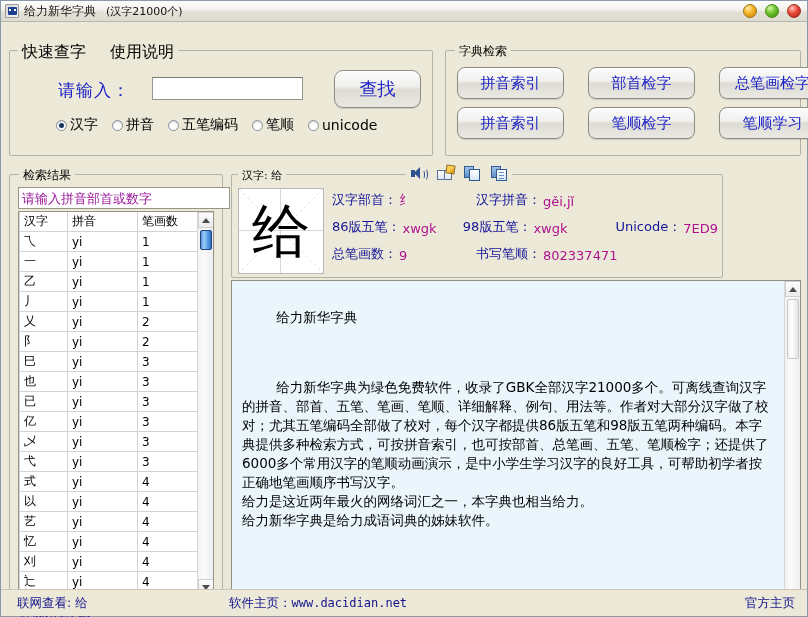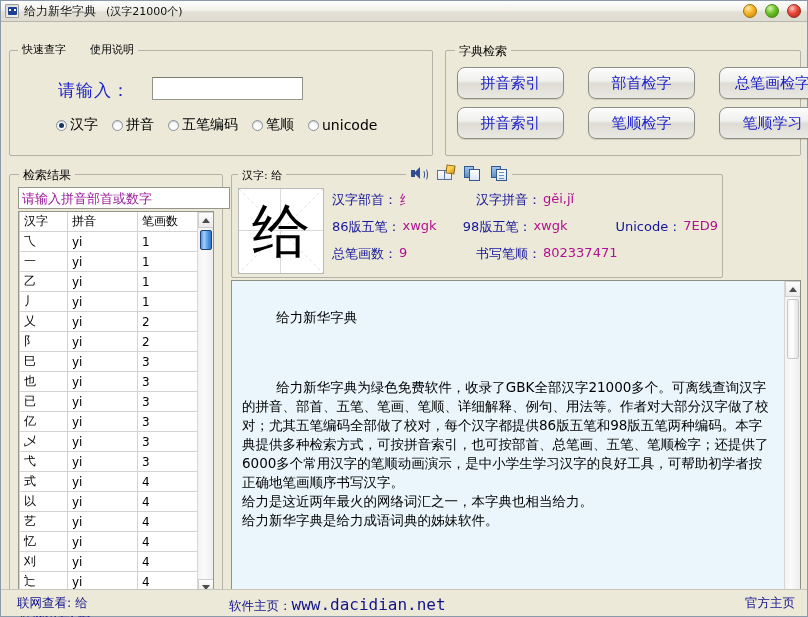--- a/index.html
+++ b/index.html
@@ -69,21 +69,21 @@
   }
   .group > .legend{
     position:absolute;top:-8px;left:9px;
     background:#ece9d8;padding:0 4px;
     font-size:12px;color:#000;white-space:nowrap;
   }
   
   .tabs{
     position:absolute;top:-9px;left:8px;
     background:#ece9d8;padding:0 4px;
-    font-size:11px;color:#000;white-space:nowrap;
+    font-size:16px;color:#000;white-space:nowrap;
     display:flex;gap:24px;
   }
   .tab{cursor:default;}
 
   
   #grp-quick{left:8px;top:28px;width:424px;height:106px;}
   .prompt-label{
     position:absolute;left:48px;top:28px;
     font-size:17px;color:#1e23c8;letter-spacing:1px;
     font-family:"DejaVu Sans",sans-serif;
@@ -285,21 +285,21 @@
   .char-glyph{
     font-size:58px;line-height:1;color:#000;position:relative;z-index:2;
     font-family:"DejaVu Sans","Liberation Sans",sans-serif;
   }
   .fields{
     position:absolute;left:100px;top:16px;right:4px;
     font-size:13px;
     font-family:"DejaVu Sans",sans-serif;
   }
   .frow{display:flex;align-items:baseline;height:27px;}
-  .fcell{display:flex;align-items:flex-start;white-space:nowrap;}
+  .fcell{display:flex;align-items:flex-end;white-space:nowrap;}
   .fcell.c-a{width:144px;}
   .fcell.c-b{width:168px;}
   .flabel{color:#15159a;}
   .fvalue{color:#b0118f;margin-left:2px;}
 
   
   #desc-wrap{
     position:absolute;left:230px;top:258px;width:570px;height:326px;
     border:1px solid #8f8f88;background:#eaf6fb;box-sizing:border-box;
     display:flex;overflow:hidden;
@@ -321,21 +321,21 @@
     box-sizing:border-box;
   }
   .st-left{
     position:absolute;left:16px;top:5px;font-size:12.5px;color:#13138c;white-space:nowrap;
     font-family:"DejaVu Sans",sans-serif;
   }
   .st-mid{
     position:absolute;left:228px;top:5px;font-size:12.5px;color:#13138c;white-space:nowrap;
     font-family:"DejaVu Sans",sans-serif;
   }
-  .st-mid .url{font-family:"DejaVu Sans Mono","Liberation Mono",monospace;font-size:16px;}
+  .st-mid .url{font-family:"DejaVu Sans Mono","Liberation Mono",monospace;font-size:12px;}
   .st-right{
     position:absolute;right:12px;top:5px;font-size:12.5px;color:#13138c;white-space:nowrap;
     font-family:Liberation Sans, sans-serif;
   }
 </style>
 </head>
 <body>
 
 <div class="window">
 
@@ -355,20 +355,21 @@
   <div class="client">
 
     <div class="group" id="grp-quick">
       <div class="tabs">
         <span class="tab">快速查字</span>
         <span class="tab">使用说明</span>
       </div>
 
       <div class="prompt-label">请输入：</div>
       <input class="search-input" type="text" value="" placeholder="" style="">
+      <div class="btn3d find-btn">查找</div>
 
       <div class="radio-row">
         <span class="radio sel">
           <span class="dot"></span>
           <span class="lbl">汉字</span>
         </span>
         <span class="radio">
           <span class="dot"></span>
           <span class="lbl">拼音</span>
         </span>

